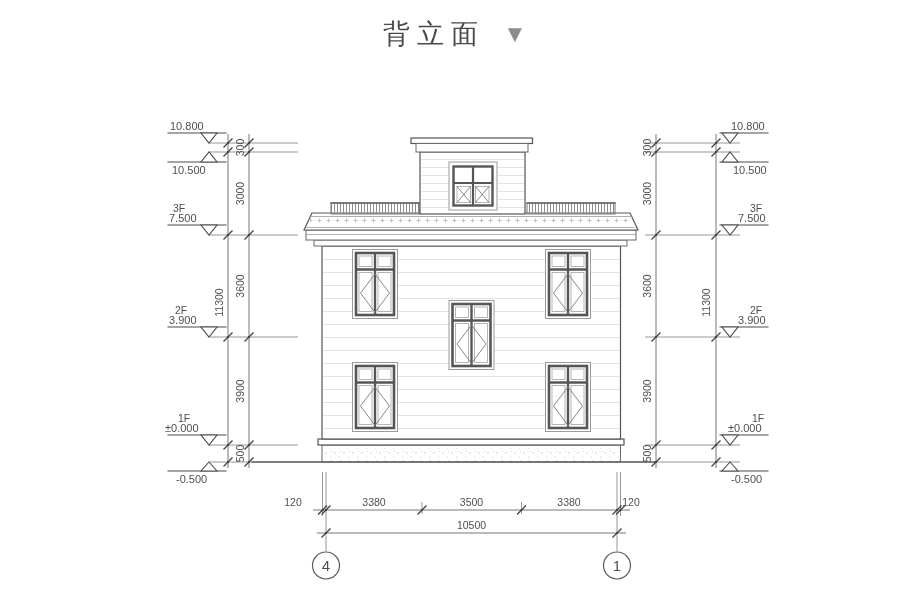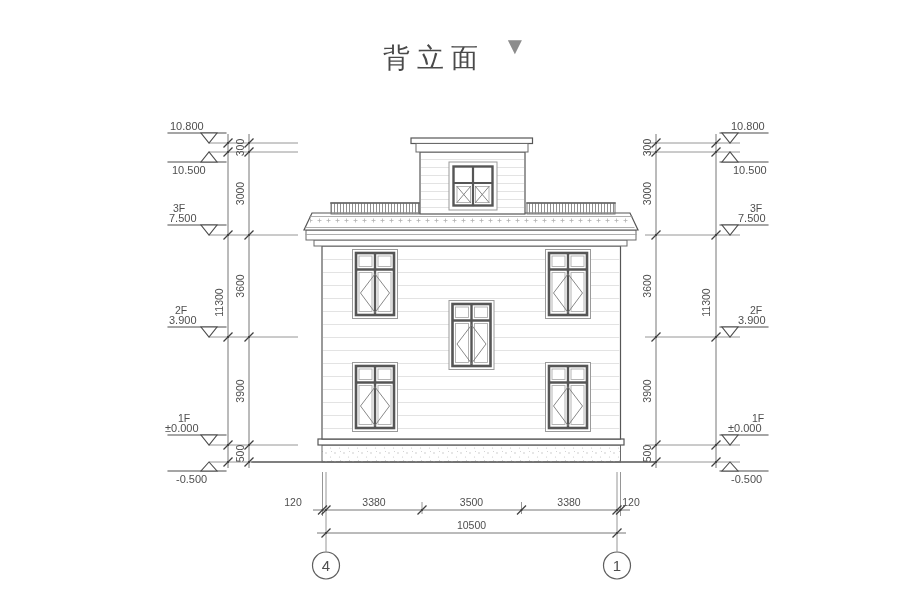--- a/index.html
+++ b/index.html
@@ -1,20 +1,20 @@
 <!DOCTYPE html>
 <html><head>
 <meta charset="utf-8">
 <style>
   html,body{margin:0;padding:0;background:#fff;}
   .canvas{position:relative;width:910px;height:616px;background:#ffffff;overflow:hidden;
           font-family:"Liberation Sans",sans-serif;}
   .title-row{position:absolute;top:16px;left:0;right:0;display:flex;justify-content:center;
              align-items:center;gap:18px;}
-  .title-text{font-size:27px;color:#4a4a4a;letter-spacing:7px;font-weight:500;margin-top:24px;}
+  .title-text{font-size:27px;color:#4a4a4a;letter-spacing:7px;font-weight:500;}
   .title-arrow{font-size:24px;color:#8c8c8c;line-height:1;cursor:pointer;}
   svg text{font-family:"Liberation Sans",sans-serif;fill:#4f4f4f;}
   .dimtxt{font-size:10.5px;}
   .lvltxt{font-size:11px;}
   .flrtxt{font-size:10.5px;}
   .axistxt{font-size:15px;}
 </style>
 </head>
 <body>
 

